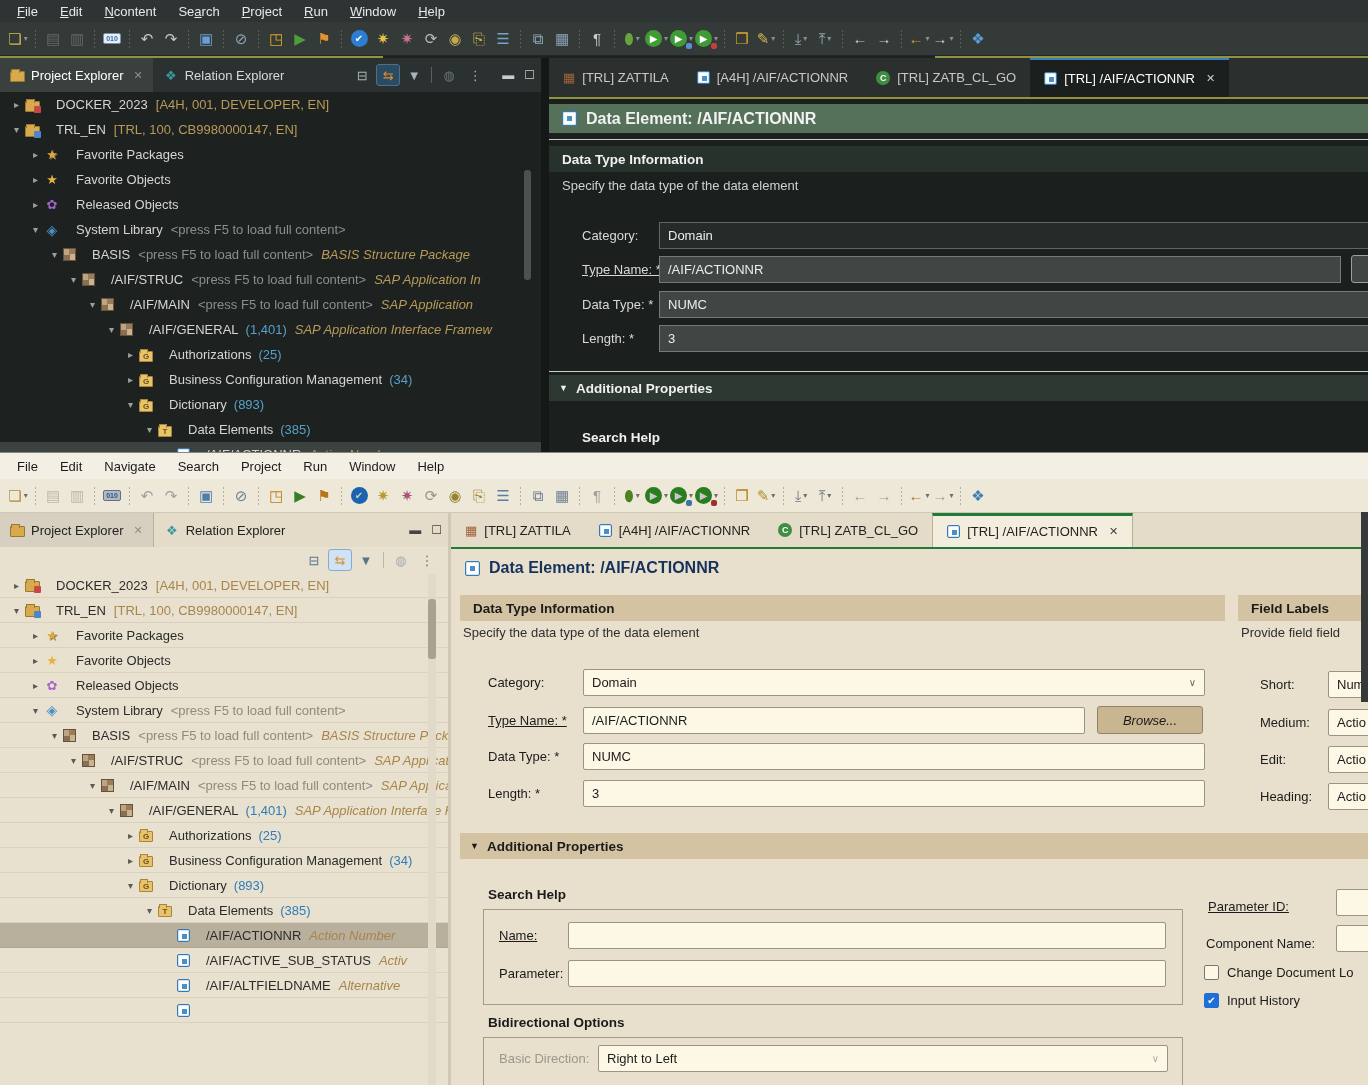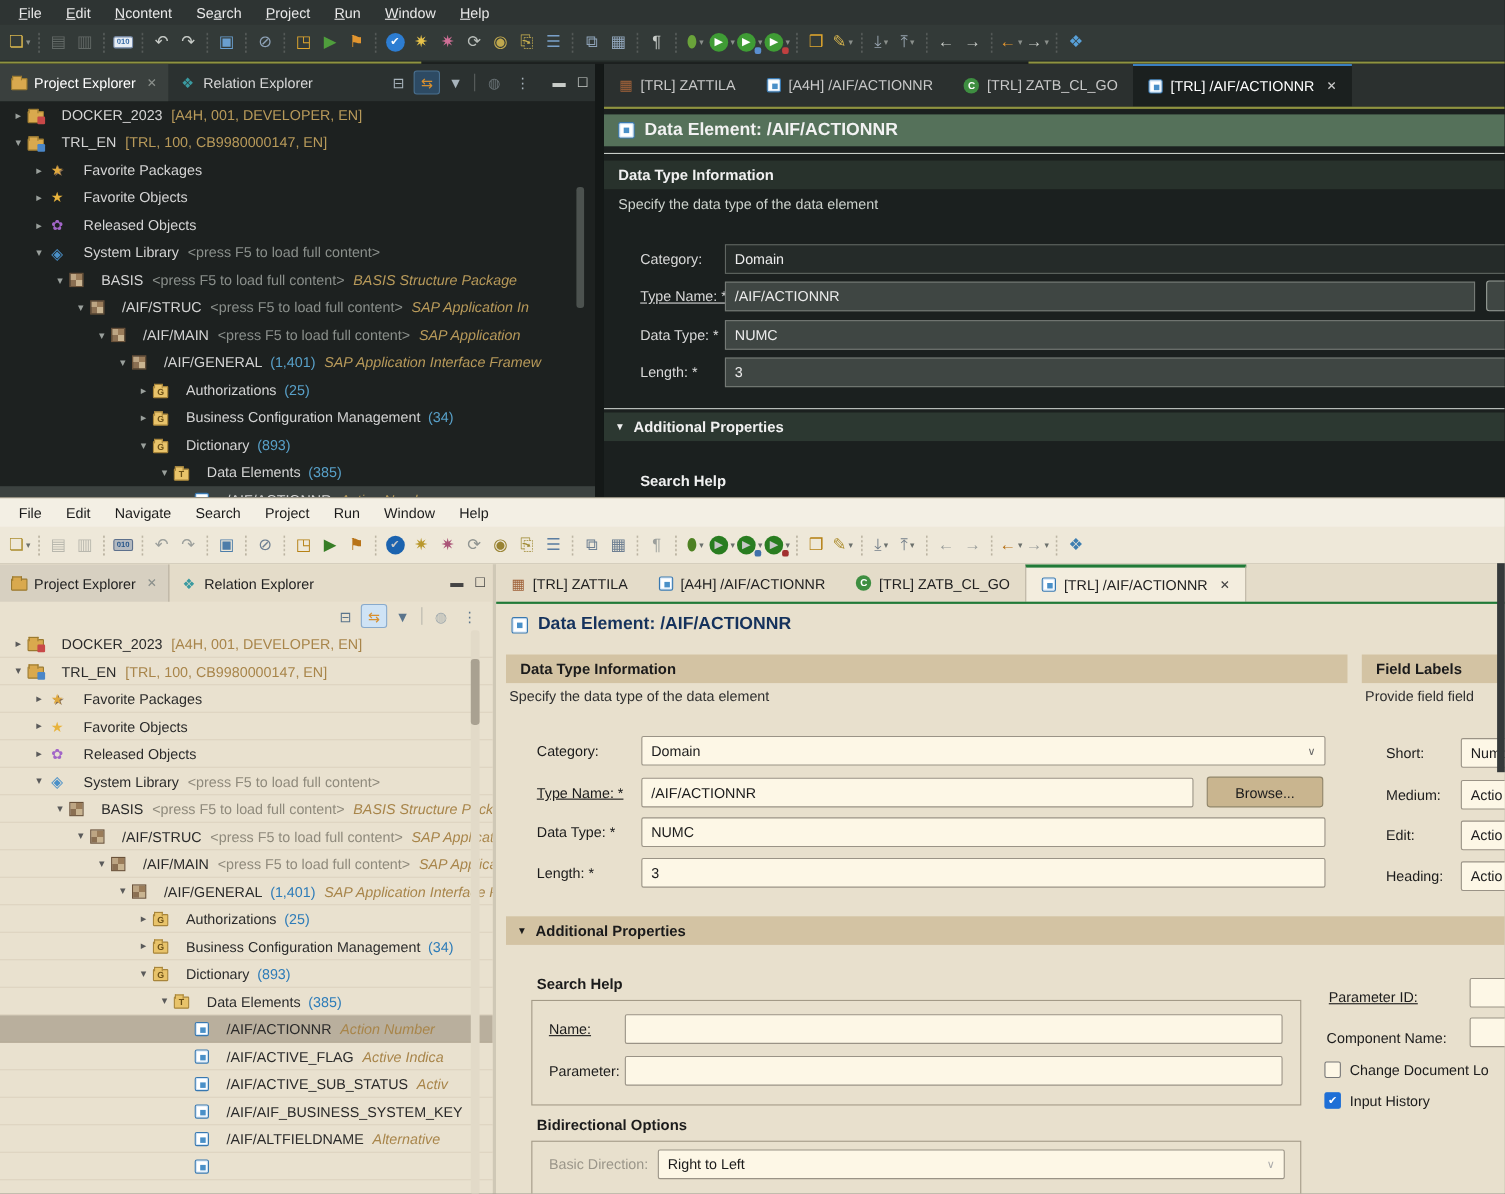--- a/index.html
+++ b/index.html
@@ -151,21 +151,21 @@
   .dark .flabel { color:#d8d8d8; } .light .flabel { color:#1b1b1b; }
   .flabel.link { text-decoration:underline; }
   .flabel.dis { color:#9b968a !important; }
   .ffield { position:absolute; height:27px; font-size:13px; display:flex; align-items:center;
      padding:0 8px; white-space:nowrap; overflow:hidden; }
   .dark .ffield { background:#3f4643; border:1px solid #757a76; color:#ececec; }
   .dark .ffield.cat { background:#252b29; border:1px solid #606662; }
   .light .ffield { background:#fdf7e6; border:1px solid #9a9386; border-radius:2px; color:#1b1b1b; }
   .chev { margin-left:auto; font-size:10px; color:#666; }
   .btn { position:absolute; height:28px; display:flex; align-items:center; justify-content:center;
-     font-size:13px; border-radius:3px; }
+     font-size:13px; border-radius:3px;font-style:italic; }
   .dark .btn { background:#3f4643; border:1px solid #9aa09a; color:#eee; }
   .light .btn { background:#c9b58f; border:1px solid #8f8468; color:#1b1b1b; }
   .apbar { position:absolute; height:26px; display:flex; align-items:center; gap:8px;
      font-size:13.5px; font-weight:bold; padding-left:10px; }
   .dark .apbar { background:#2c3831; color:#f0f0f0; }
   .light .apbar { background:#d3c3a3; color:#1b1b1b; }
   .apbar .tri { font-size:9px; }
   .subhead { position:absolute; font-size:13.5px; font-weight:bold; }
   .dark .subhead { color:#f0f0f0; } .light .subhead { color:#1b1b1b; }
   .gbox { position:absolute; border:1px solid #a39a87; }
@@ -762,33 +762,22 @@
         </div>
         <div class="trow sel" style="padding-left: 160px;">
           <span class="arrow"></span>
           <span class="tic data-element-icon"></span>
           <span class="tlabel">/AIF/ACTIONNR</span>
           <span class="tdesc">Action Number</span>
         </div>
         <div class="trow" style="padding-left: 160px;">
           <span class="arrow"></span>
           <span class="tic data-element-icon"></span>
-          <span class="tlabel">/AIF/ACTIVE_FLAG</span>
-          <span class="tdesc">Active Indica</span>
-        </div>
-        <div class="trow" style="padding-left: 160px;">
-          <span class="arrow"></span>
-          <span class="tic data-element-icon"></span>
           <span class="tlabel">/AIF/ACTIVE_SUB_STATUS</span>
           <span class="tdesc">Activ</span>
-        </div>
-        <div class="trow" style="padding-left: 160px;">
-          <span class="arrow"></span>
-          <span class="tic data-element-icon"></span>
-          <span class="tlabel">/AIF/AIF_BUSINESS_SYSTEM_KEY</span>
         </div>
         <div class="trow" style="padding-left: 160px;">
           <span class="arrow"></span>
           <span class="tic data-element-icon"></span>
           <span class="tlabel">/AIF/ALTFIELDNAME</span>
           <span class="tdesc">Alternative</span>
         </div>
         <div class="trow" style="padding-left: 160px;">
           <span class="arrow"></span>
           <span class="tic data-element-icon"></span>

